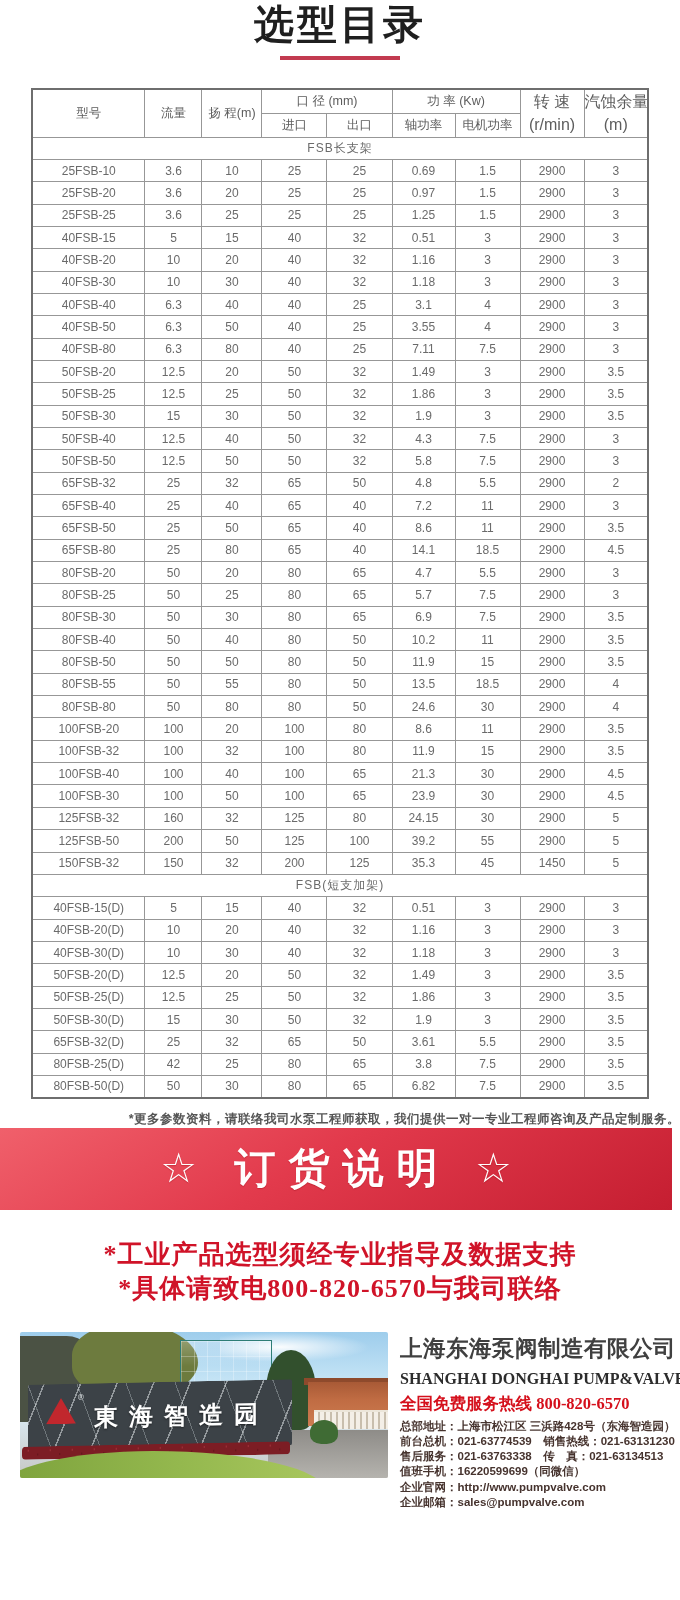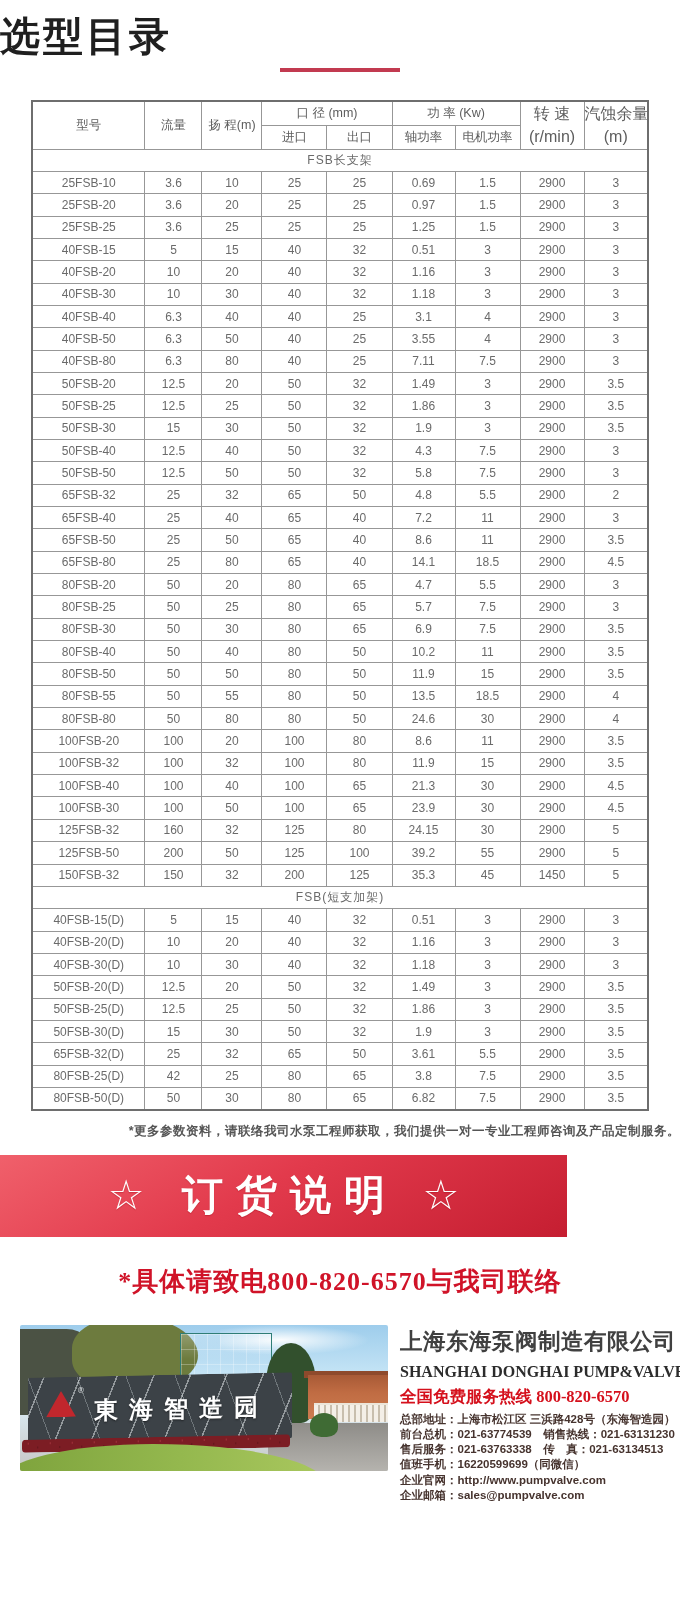--- a/index.html
+++ b/index.html
@@ -1,36 +1,36 @@
 <!DOCTYPE html>
 <html><head>
 <meta charset="utf-8">
 <style>
   * { box-sizing: border-box; margin: 0; padding: 0; }
   body { background: #ffffff; font-family: "Liberation Sans", "DejaVu Sans", sans-serif; }
   .page { position: relative; width: 680px; height: 1600px; margin: 0 auto; background: #ffffff; overflow: hidden; }
 
   
-  .title-wrap { padding-top: 12px; text-align: left; }
+  .title-wrap { text-align: center; }
   .page-title { font-size: 40px; font-weight: bold; color: #1f1f1f; letter-spacing: 3px; line-height: 48px; }
   .title-underline { width: 120px; height: 4px; background: #c23a50; margin: 8px auto 0; }
 
   
   table.pump { width: 616px; margin: 28px auto 0; border-collapse: collapse; table-layout: fixed; border: 2px solid #6e6e6e; }
   table.pump th, table.pump td { border: 1px solid #979797; text-align: center; vertical-align: middle; padding: 0; overflow: hidden; white-space: nowrap; }
   table.pump thead th { height: 24px; font-weight: normal; font-size: 12.5px; color: #5d5d5d; }
   .th-line { display: block; line-height: 1.45; font-size: 16px; }
   table.pump tbody td { height: 22.35px; font-size: 12px; color: #6a6a6a; }
   tr.section-row td { font-size: 12.5px; color: #5c5c5c; letter-spacing: 1px; }
 
   
   .footnote { margin: 12px 0 0 40px; font-size: 12.5px; font-weight: bold; color: #555555; letter-spacing: 0.5px; text-align: right; }
 
   
-  .banner { margin-top: 15px; height: 82px; width: 567px;
+  .banner { height: 82px; width: 672px;
     background: linear-gradient(150deg, #f0606b 0%, #e23a4c 45%, #c51e31 100%);
     display: flex; align-items: center; justify-content: center; }
   .banner-text { color: #ffffff; font-size: 41px; font-weight: bold; letter-spacing: 13px; padding-left: 13px; text-shadow: 0 1px 1px rgba(150,10,20,.35); }
 
   
   .notices { margin-top: 28px; text-align: center; }
   .notice-line { font-family: "Liberation Serif", "DejaVu Serif", serif; font-weight: bold; font-size: 26px; line-height: 34px; color: #d01328; letter-spacing: 1px; }
 
   
   .bottom { display: flex; margin: 26px 14px 0 20px; gap: 12px; }
@@ -587,20 +587,21 @@
       </tbody>
   </table>
 
   <div class="footnote">*更多参数资料，请联络我司水泵工程师获取，我们提供一对一专业工程师咨询及产品定制服务。</div>
 
   <div class="banner">
     <span class="banner-text">☆ 订货说明 ☆</span>
   </div>
 
   <div class="notices">
+      <div class="notice-line">*工业产品选型须经专业指导及数据支持</div>
       <div class="notice-line">*具体请致电800-820-6570与我司联络</div>
     </div>
 
   <div class="bottom">
 
     <div class="photo">
       <div class="p-cloud"></div>
       <div class="p-cloud2"></div>
       <div class="p-dark-left"></div>
       <div class="p-tree-left"></div>

